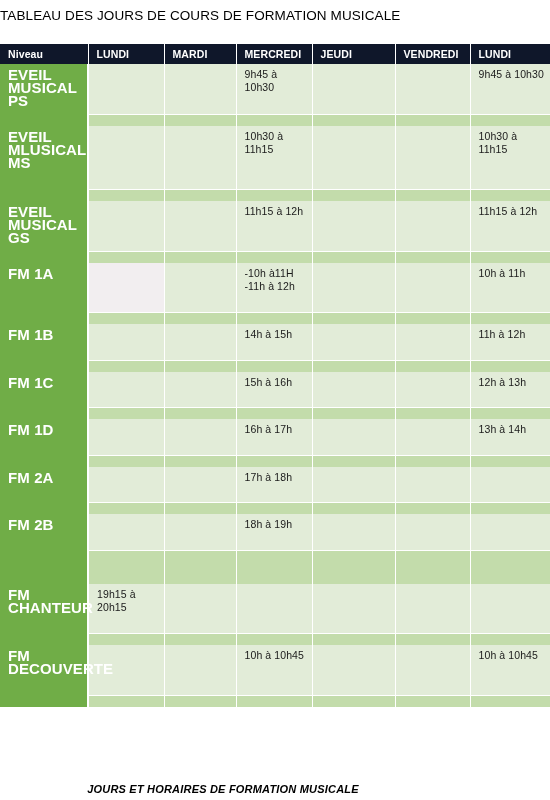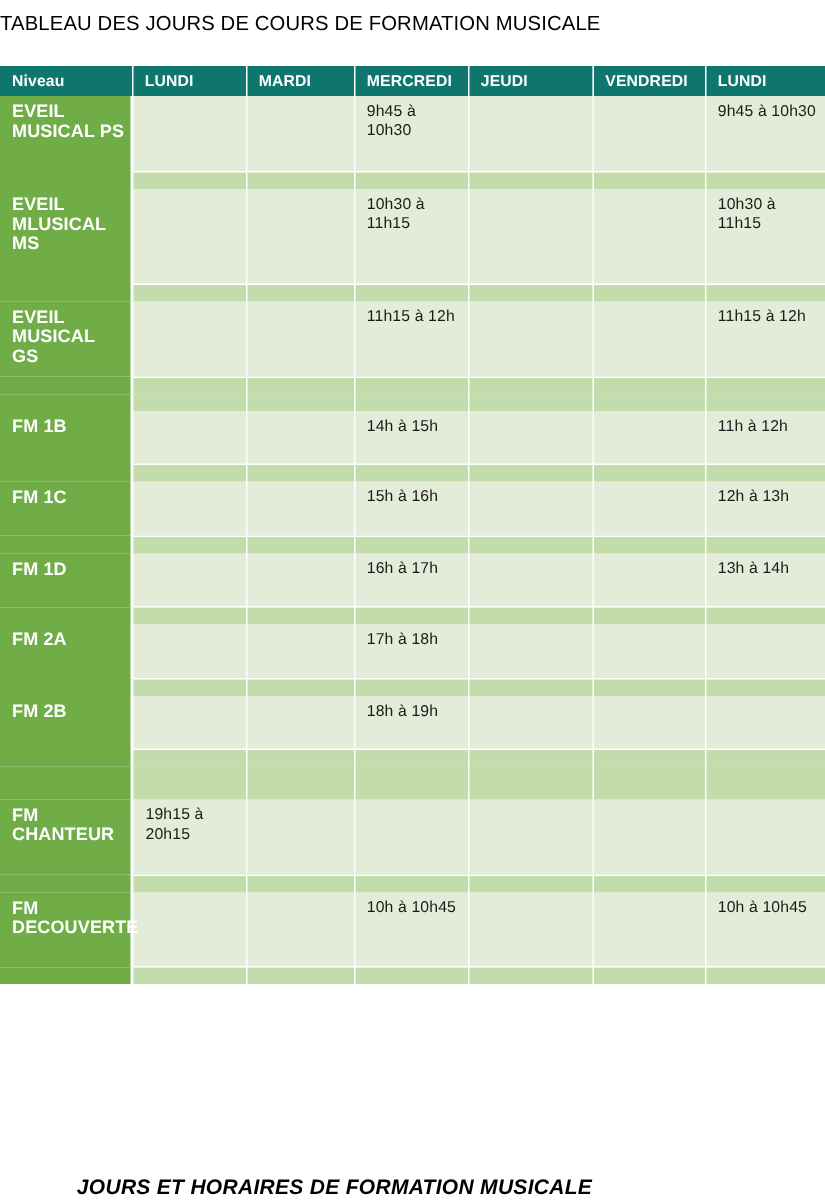--- a/index.html
+++ b/index.html
@@ -24,33 +24,33 @@
   }
   table.sched col.c-niveau{width:88px;}
   table.sched col.c-lundi{width:76px;}
   table.sched col.c-mardi{width:72px;}
   table.sched col.c-mercredi{width:76px;}
   table.sched col.c-jeudi{width:83px;}
   table.sched col.c-vendredi{width:75px;}
   table.sched col.c-samedi{width:80px;}
 
   tr.head th{
-    background:#0f766e;color:#ffffff;
+    background:#0f172a;color:#ffffff;
     font-size:10.5px;font-weight:700;
     text-align:left;padding:4px 0 4px 8px;
     height:20px;box-sizing:border-box;
     border-right:1px solid #ffffff;
     vertical-align:middle;
     letter-spacing:.1px;
   }
   tr.head th:last-child{border-right:none;}
 
   td.lvl{
     background:#70ad47;color:#ffffff;
-    font-size:12px;font-weight:700;
+    font-size:15px;font-weight:700;
     text-align:left;padding:4px 4px 4px 8px;
     vertical-align:top;line-height:13px;
     border-right:2px solid #ffffff;
     letter-spacing:.1px;
   }
   td.cell{
     background:#e2ecd8;color:#1a1a1a;
     font-size:10.5px;font-weight:400;
     padding:4px 4px 4px 8px;
     vertical-align:top;line-height:13px;
@@ -66,21 +66,21 @@
     background:#c3dcab;
     border-right:1px solid #ffffff;
   }
   tr.spacer td.lvl-sp{
     background:#70ad47;border-right:2px solid #ffffff;
   }
   tr.spacer td:last-child{border-right:none;}
 
   .footer{
     position:absolute;left:0;width:446px;top:783px;
-    text-align:center;font-size:14px;
+    text-align:center;font-size:11px;
     font-weight:700;font-style:italic;color:#000;
     letter-spacing:.2px;
   }
 </style>
 </head>
 <body>
 
 <div class="page">
 
   <div class="title">TABLEAU DES JOURS DE COURS DE FORMATION MUSICALE</div>
@@ -155,20 +155,29 @@
           </tr>
           <tr class="spacer">
             <td class="lvl-sp"></td>
             <td></td>
             <td></td>
             <td></td>
             <td></td>
             <td></td>
             <td></td>
           </tr>
+          <tr>
+            <td class="lvl" style="height: 42px;">FM 1A</td>
+            <td class="cell blank-white"></td>
+            <td class="cell"></td>
+            <td class="cell">-10h à11H -11h à 12h</td>
+            <td class="cell"></td>
+            <td class="cell"></td>
+            <td class="cell">10h à 11h</td>
+          </tr>
           <tr class="spacer">
             <td class="lvl-sp"></td>
             <td></td>
             <td></td>
             <td></td>
             <td></td>
             <td></td>
             <td></td>
           </tr>
           <tr>

